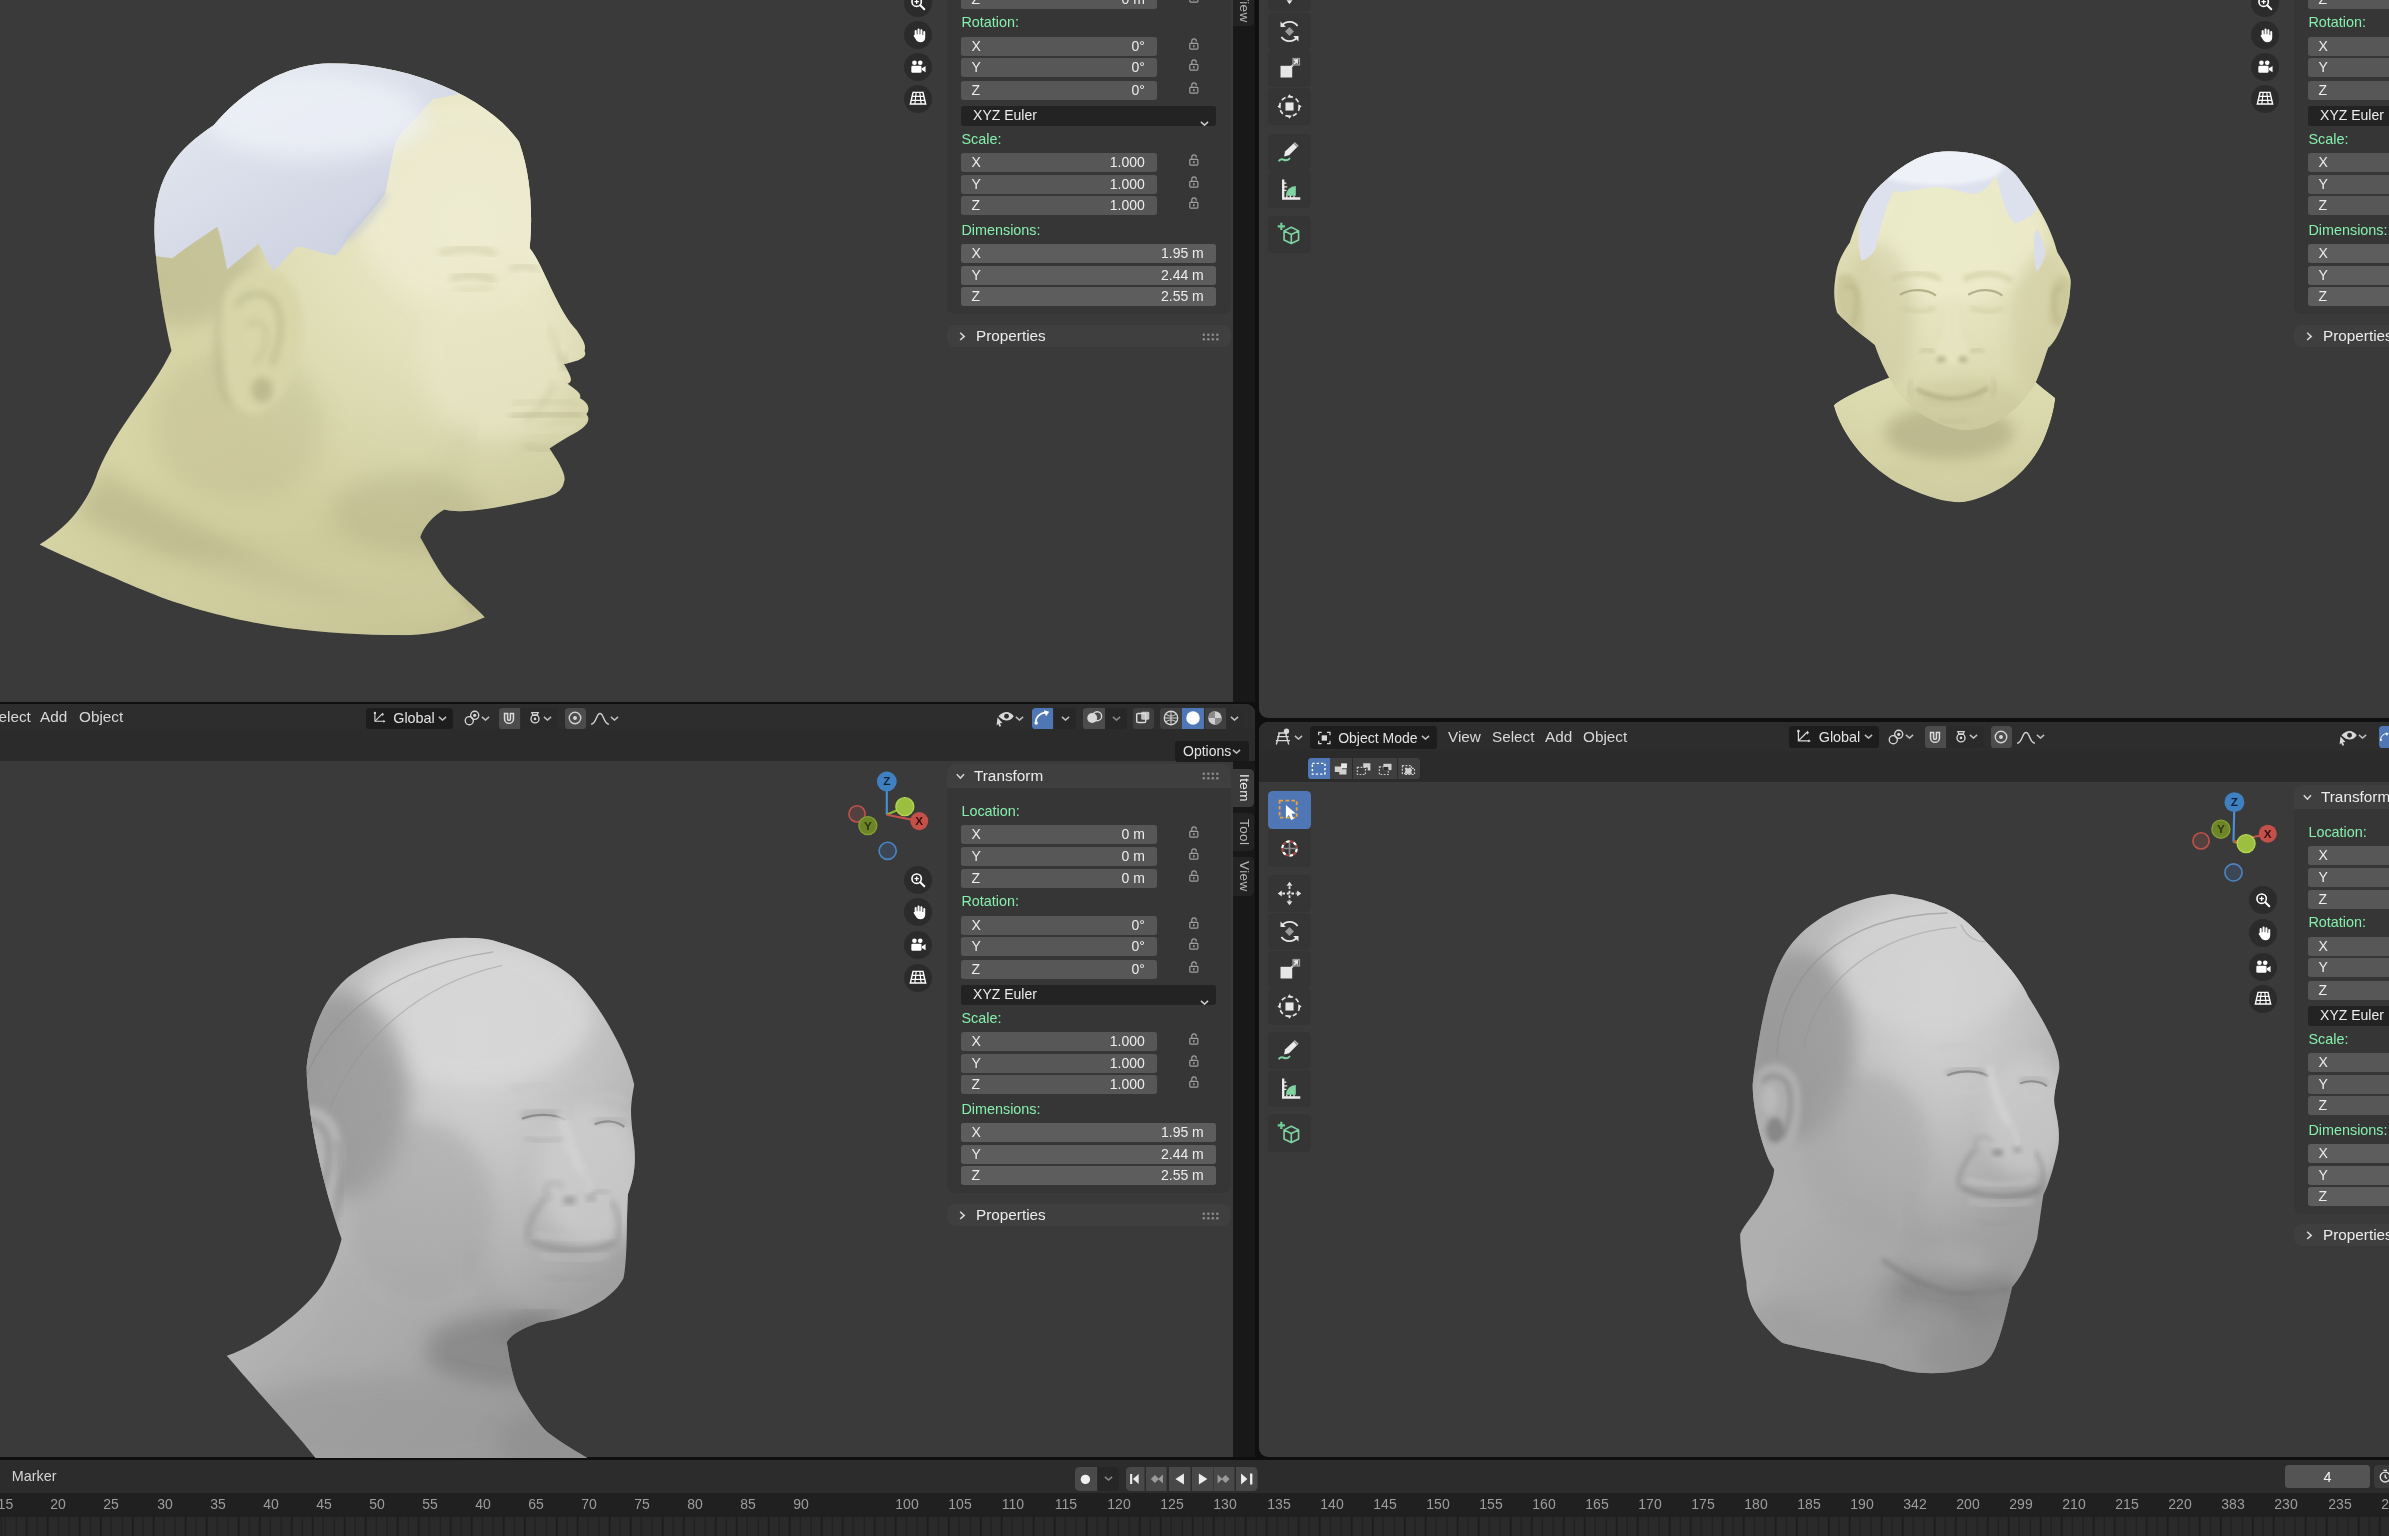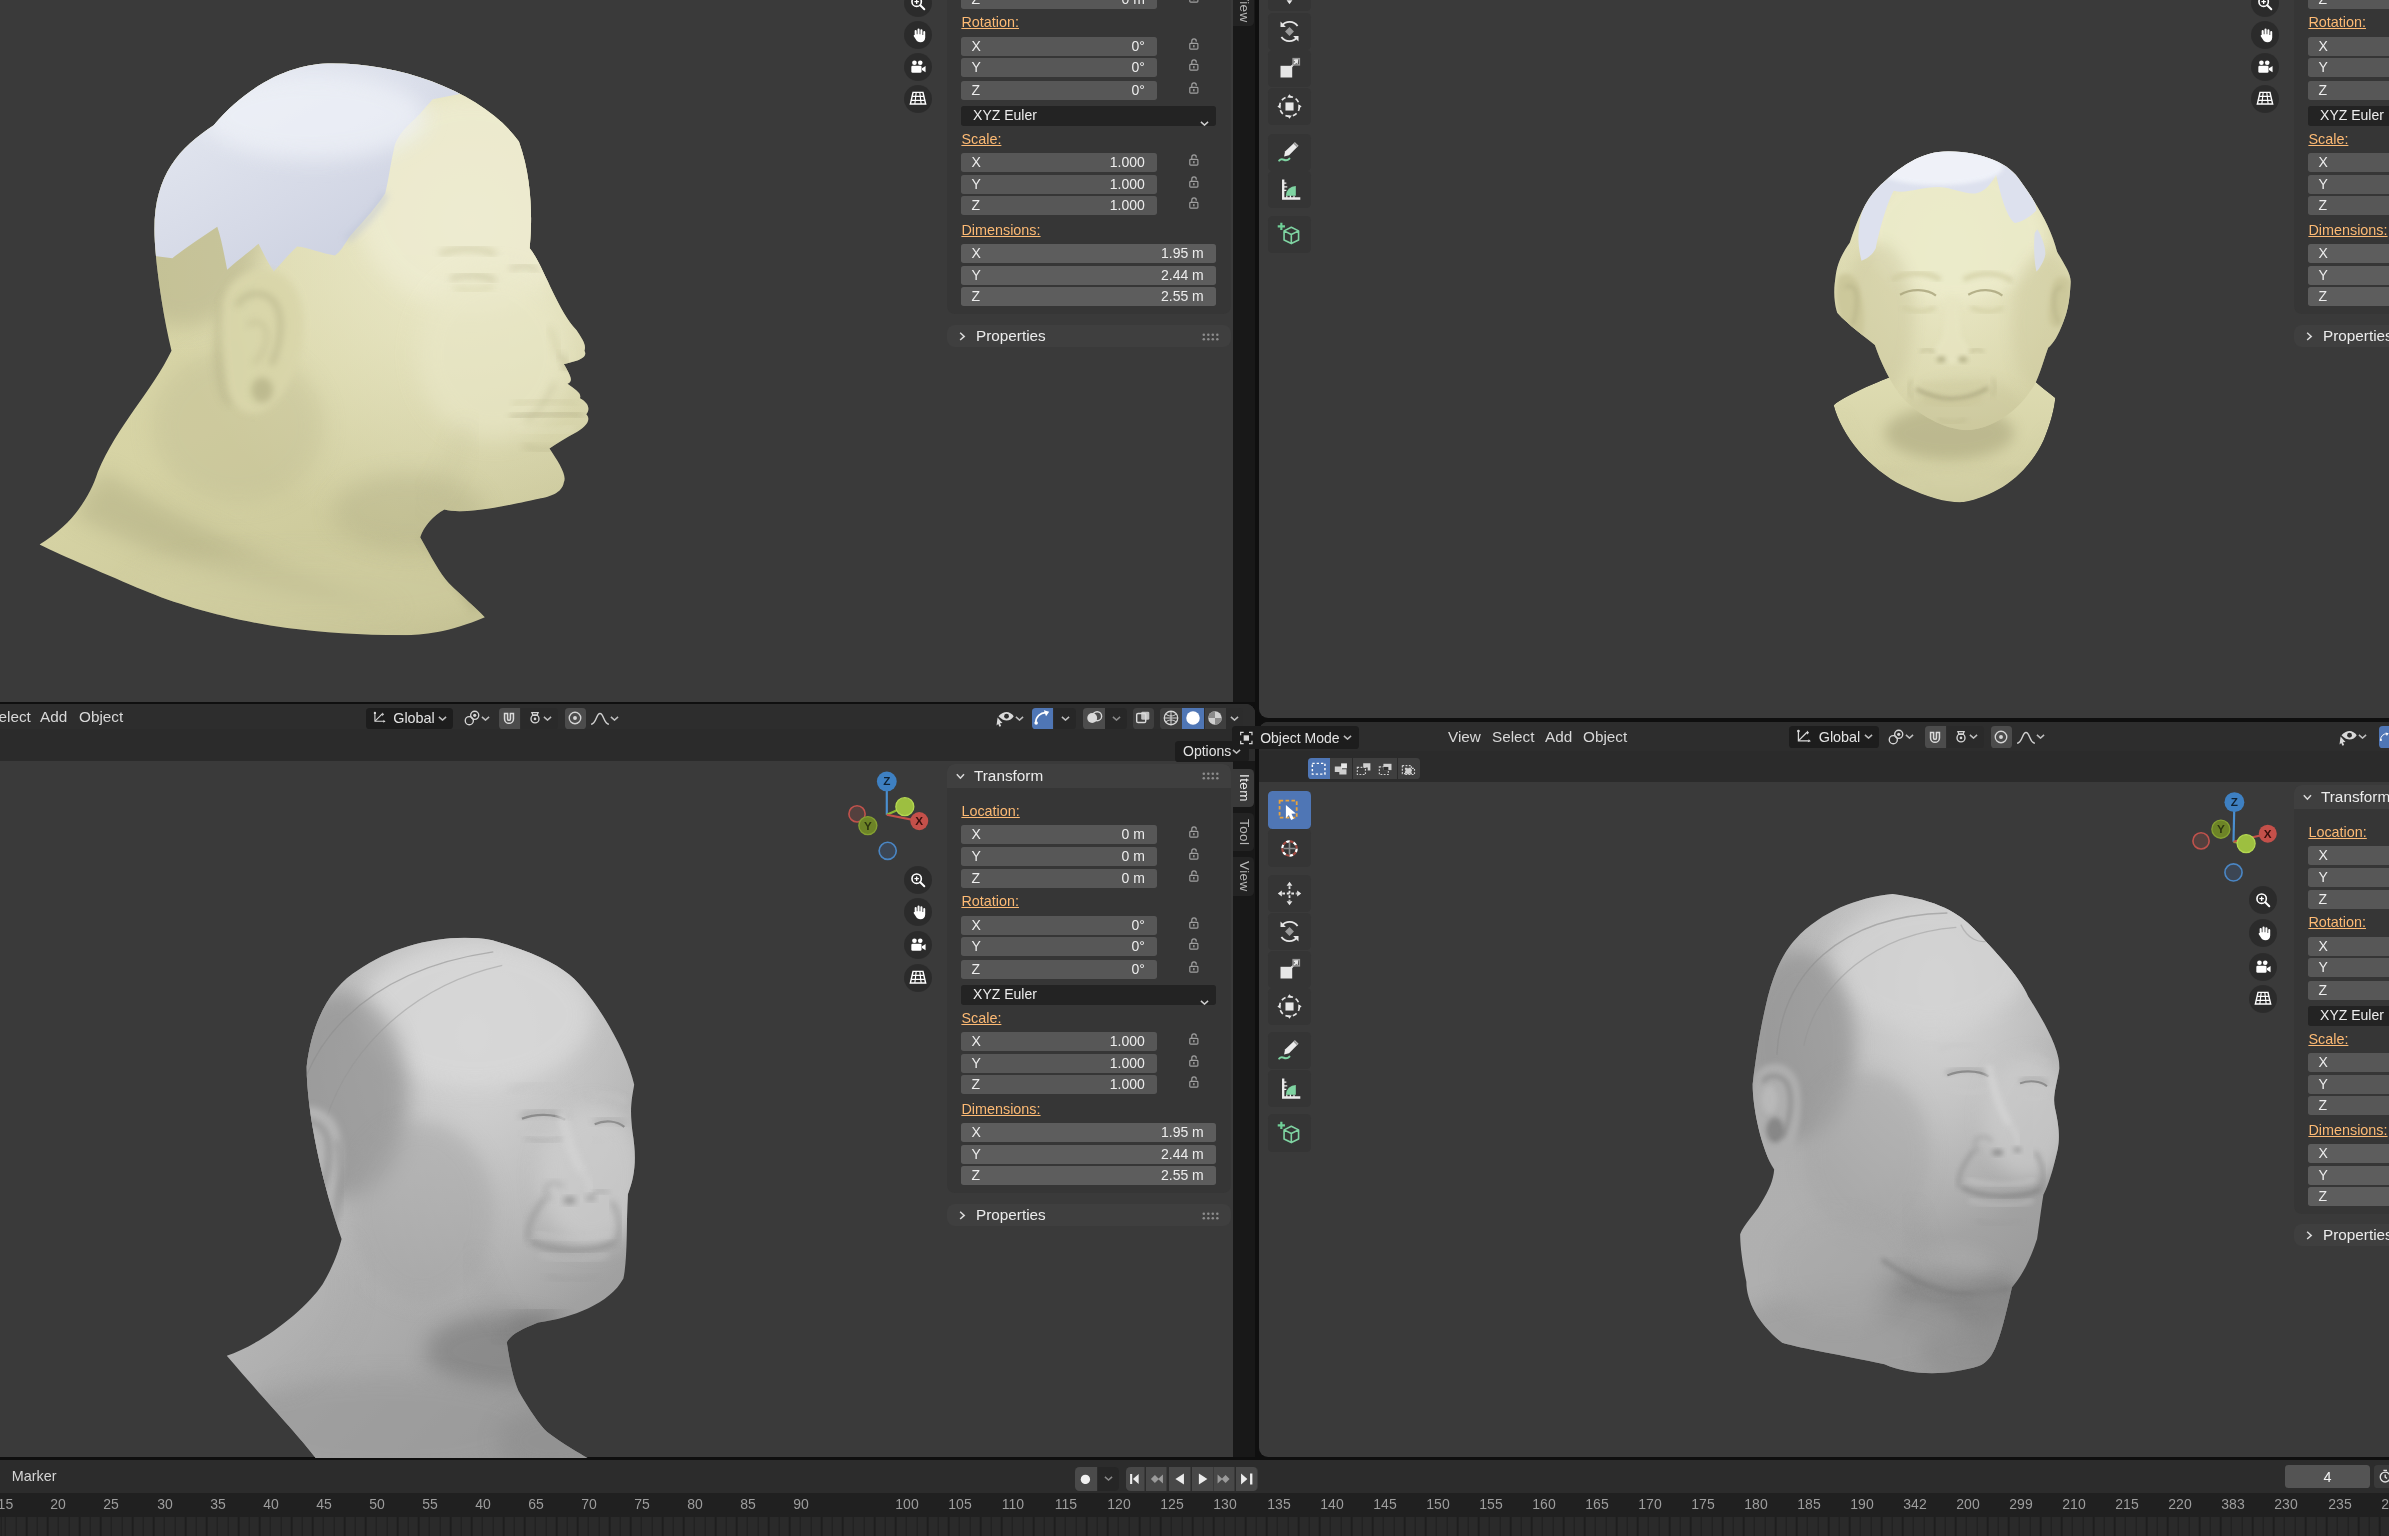--- a/index.html
+++ b/index.html
@@ -4,21 +4,21 @@
 body{background:#0f0f0f;font-family:"Liberation Sans",sans-serif;}
 #app{position:relative;width:2389px;height:1537px;overflow:hidden;background:#0f0f0f;}
 .area{position:absolute;background:#3a3a3a;}
 .abs{position:absolute;}
 .hdr{position:absolute;background:#2d2d2d;}
 .ts{position:absolute;background:#2b2b2b;}
 .menu{position:absolute;font-size:15.3px;color:#d8d8d8;white-space:nowrap;}
 .dd{position:absolute;background:#1d1d1d;border-radius:3.6px;display:flex;align-items:center;color:#e3e3e3;font-size:14.4px;white-space:nowrap;}
 .panel{position:absolute;width:284px;background:#363636;border-radius:8px;}
 .phead{position:absolute;left:0;top:0;width:100%;height:24px;background:#3f3f3f;border-radius:8px 8px 0 0;color:#ececec;font-size:15.3px;line-height:24px;}
-.plbl{position:absolute;left:14.4px;font-size:14.4px;color:#fdba74;white-space:nowrap;text-decoration:underline;}
+.plbl{position:absolute;left:14.4px;font-size:14.4px;color:#86efac;white-space:nowrap;}
 .fld{position:absolute;left:14.4px;width:196px;height:19px;background:#575757;border-radius:2.7px;font-size:14px;color:#ededed;}
 .fldw{width:255px;}
 .fldim{background:#5d5d5d;}
 .drop{background:#232323;}
 .fld .k{position:absolute;left:10px;top:1.3px;}
 .fld .v{position:absolute;right:12.6px;top:1.3px;}
 .fld .vl{position:absolute;left:11.7px;top:1.3px;}
 .lock{position:absolute;left:241px;width:14.4px;height:19px;}
 .pcol{position:absolute;left:0;width:284px;height:22.4px;background:#3f3f3f;border-radius:8px;color:#ececec;font-size:15.3px;line-height:22.4px;}
 .tab{position:absolute;width:20.6px;background:#232323;color:#b7b7b7;font-size:13.5px;writing-mode:vertical-rl;text-align:center;border-radius:0 4.5px 4.5px 0;letter-spacing:0.4px;}
@@ -871,21 +871,21 @@
       <svg width="23" height="20" viewBox="0 0 26 22">
         <g stroke="#d9d9d9" stroke-width="1.5" fill="none">
           <path d="M7 10.5h13M5.5 15h16M9.5 6.5L6 19.5M16.5 6.5L20 19.5M8 6.5h10"></path>
         </g>
         <circle cx="17.5" cy="4.5" r="3" fill="#d9d9d9"></circle>
       </svg>
       <svg width="9" height="5.4" viewBox="0 0 10 6" style="flex:none">
         <path d="M1 1l4 3.6L9 1" stroke="#bfbfbf" stroke-width="1.6" fill="none"></path>
       </svg>
     </div>
-    <div class="dd" style="left:1232px;top:726px;width:127px;height:23px;padding:0 7.2px;font-size:14px">
+    <div class="dd" style="left:1310px;top:726px;width:127px;height:23px;padding:0 7.2px;font-size:14px">
       <svg width="20" height="20" viewBox="0 0 22 22">
         <g stroke="#d9d9d9" stroke-width="1.8" fill="none">
           <path d="M2.5 7V2.5H7M15 2.5h4.5V7M19.5 15v4.5H15M7 19.5H2.5V15"></path>
         </g>
         <rect x="7" y="7" width="8" height="8" fill="#d9d9d9"></rect>
       </svg>
       <span style="margin:0 auto 0 6.3px">Object Mode</span>
       <span style="width:4.5px"></span>
       <svg width="9" height="5.4" viewBox="0 0 10 6" style="flex:none">
         <path d="M1 1l4 3.6L9 1" stroke="#bfbfbf" stroke-width="1.6" fill="none"></path>

